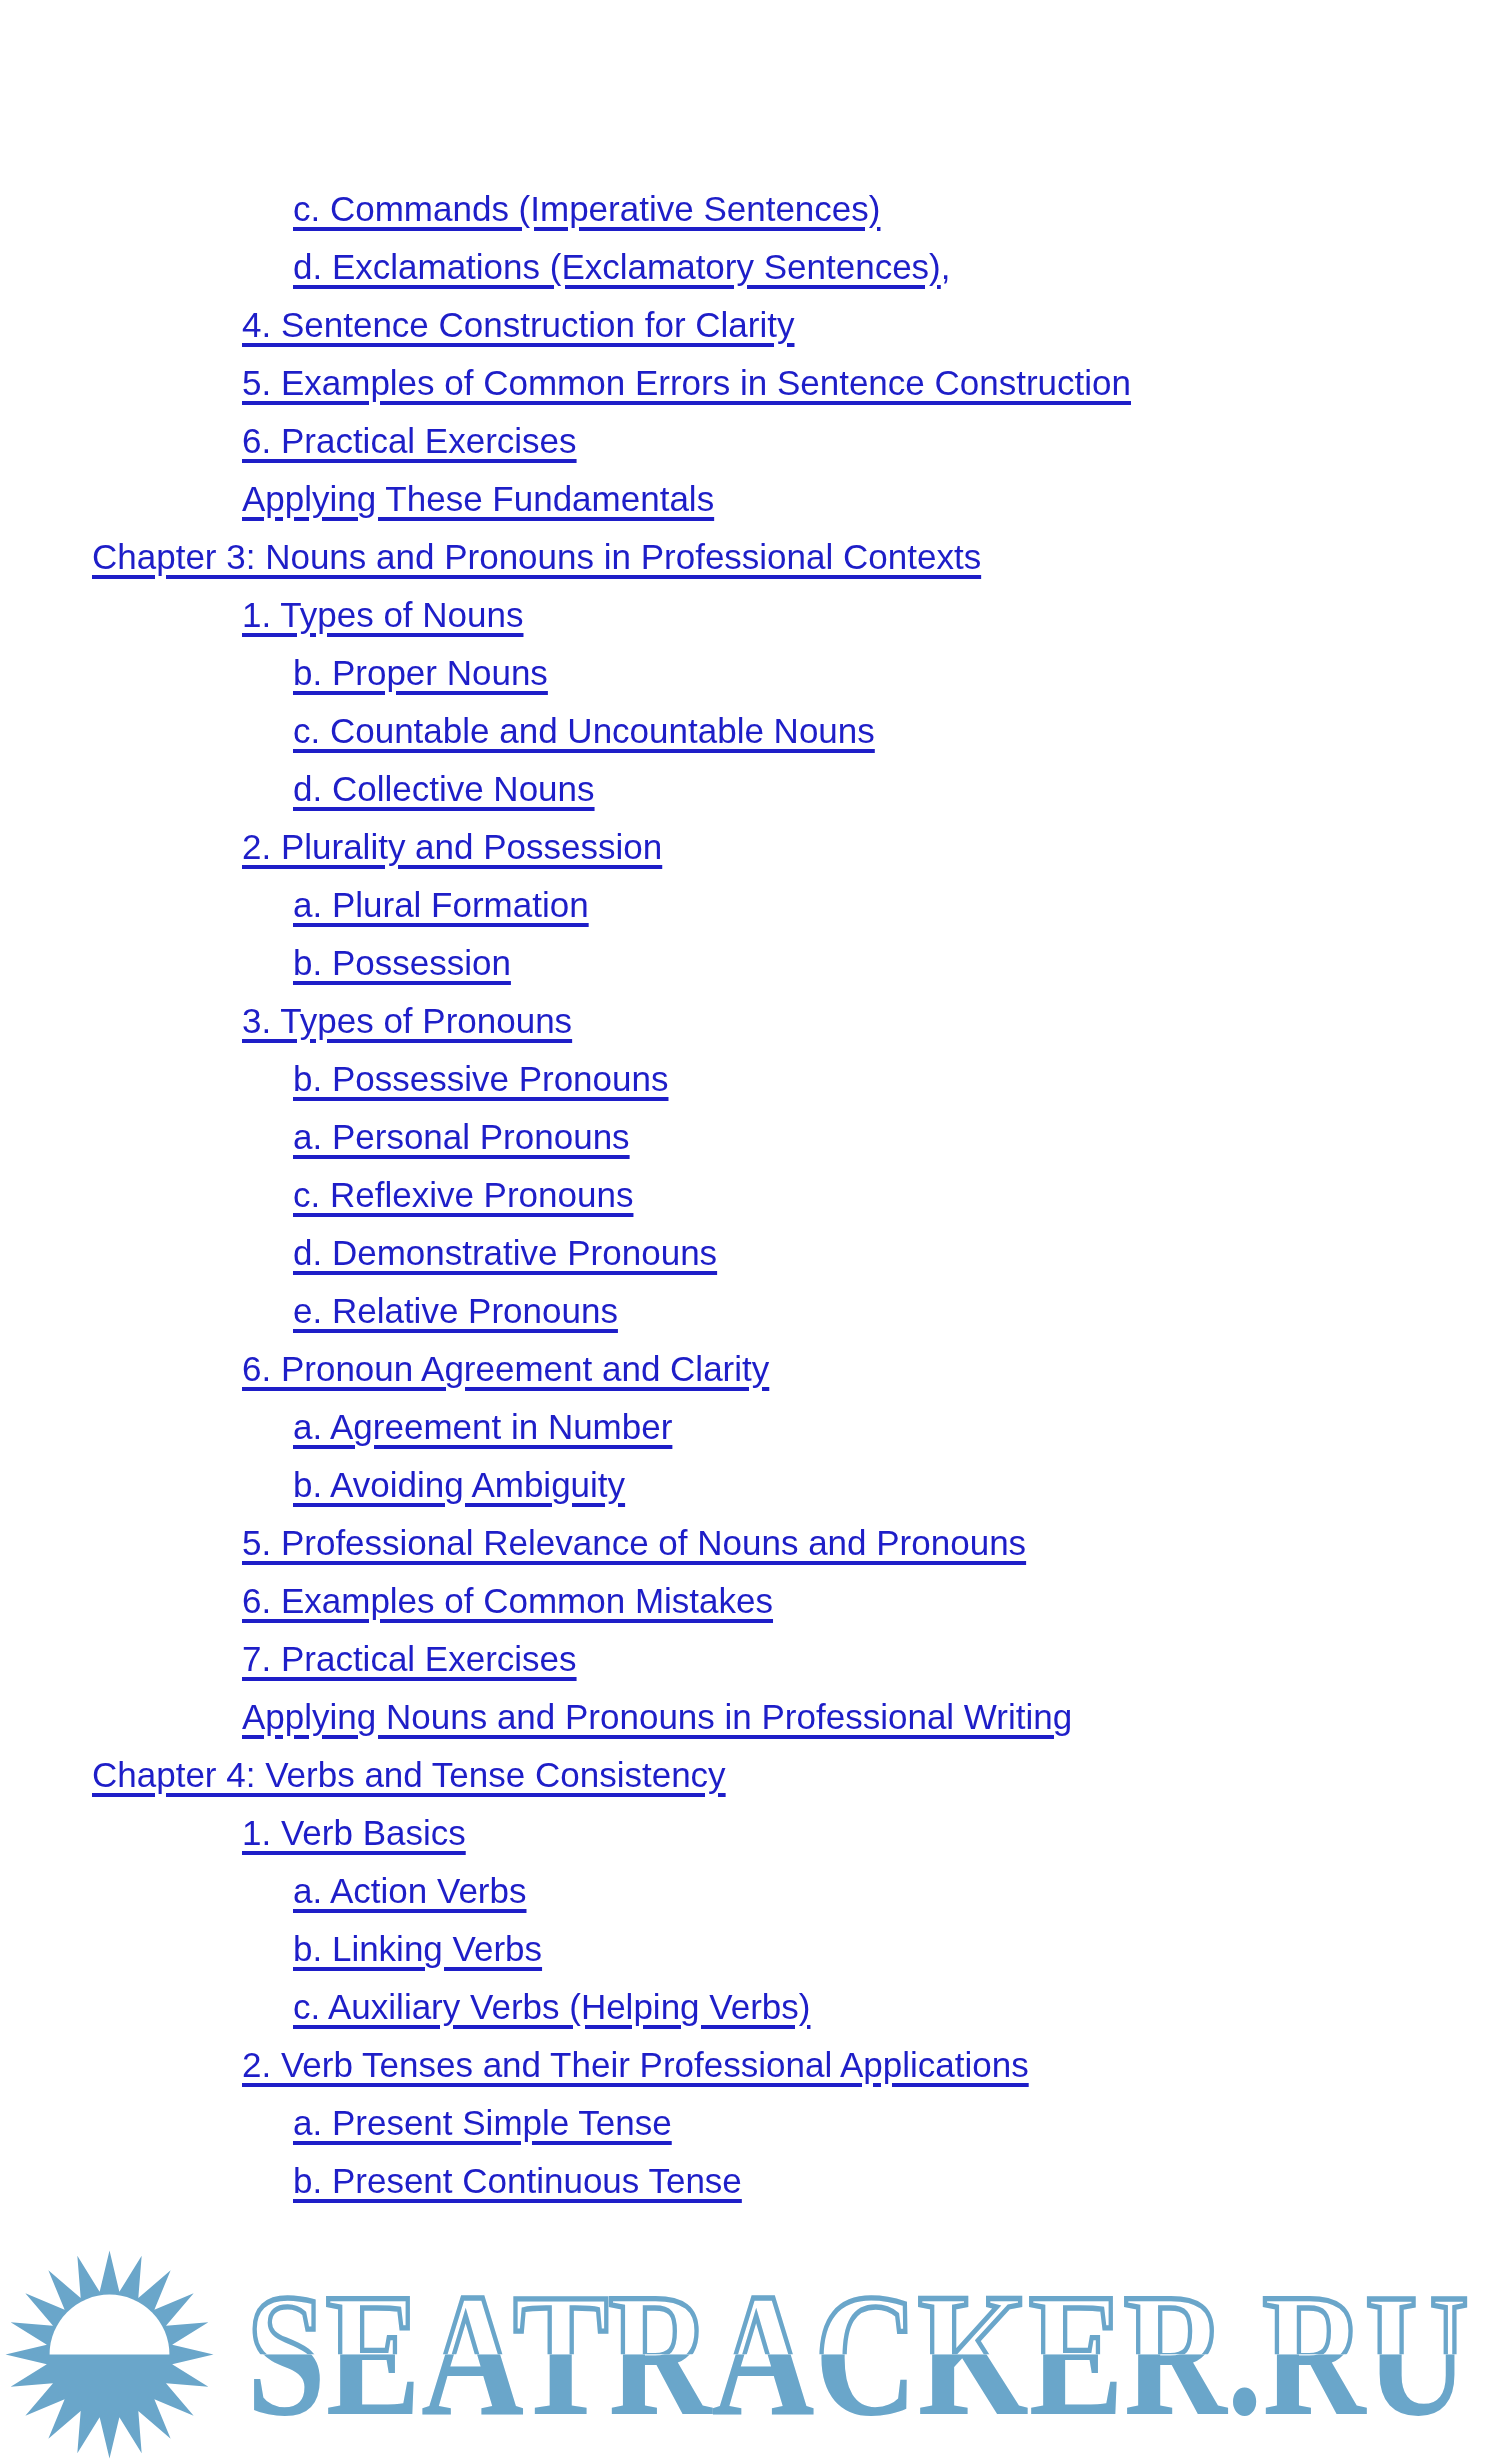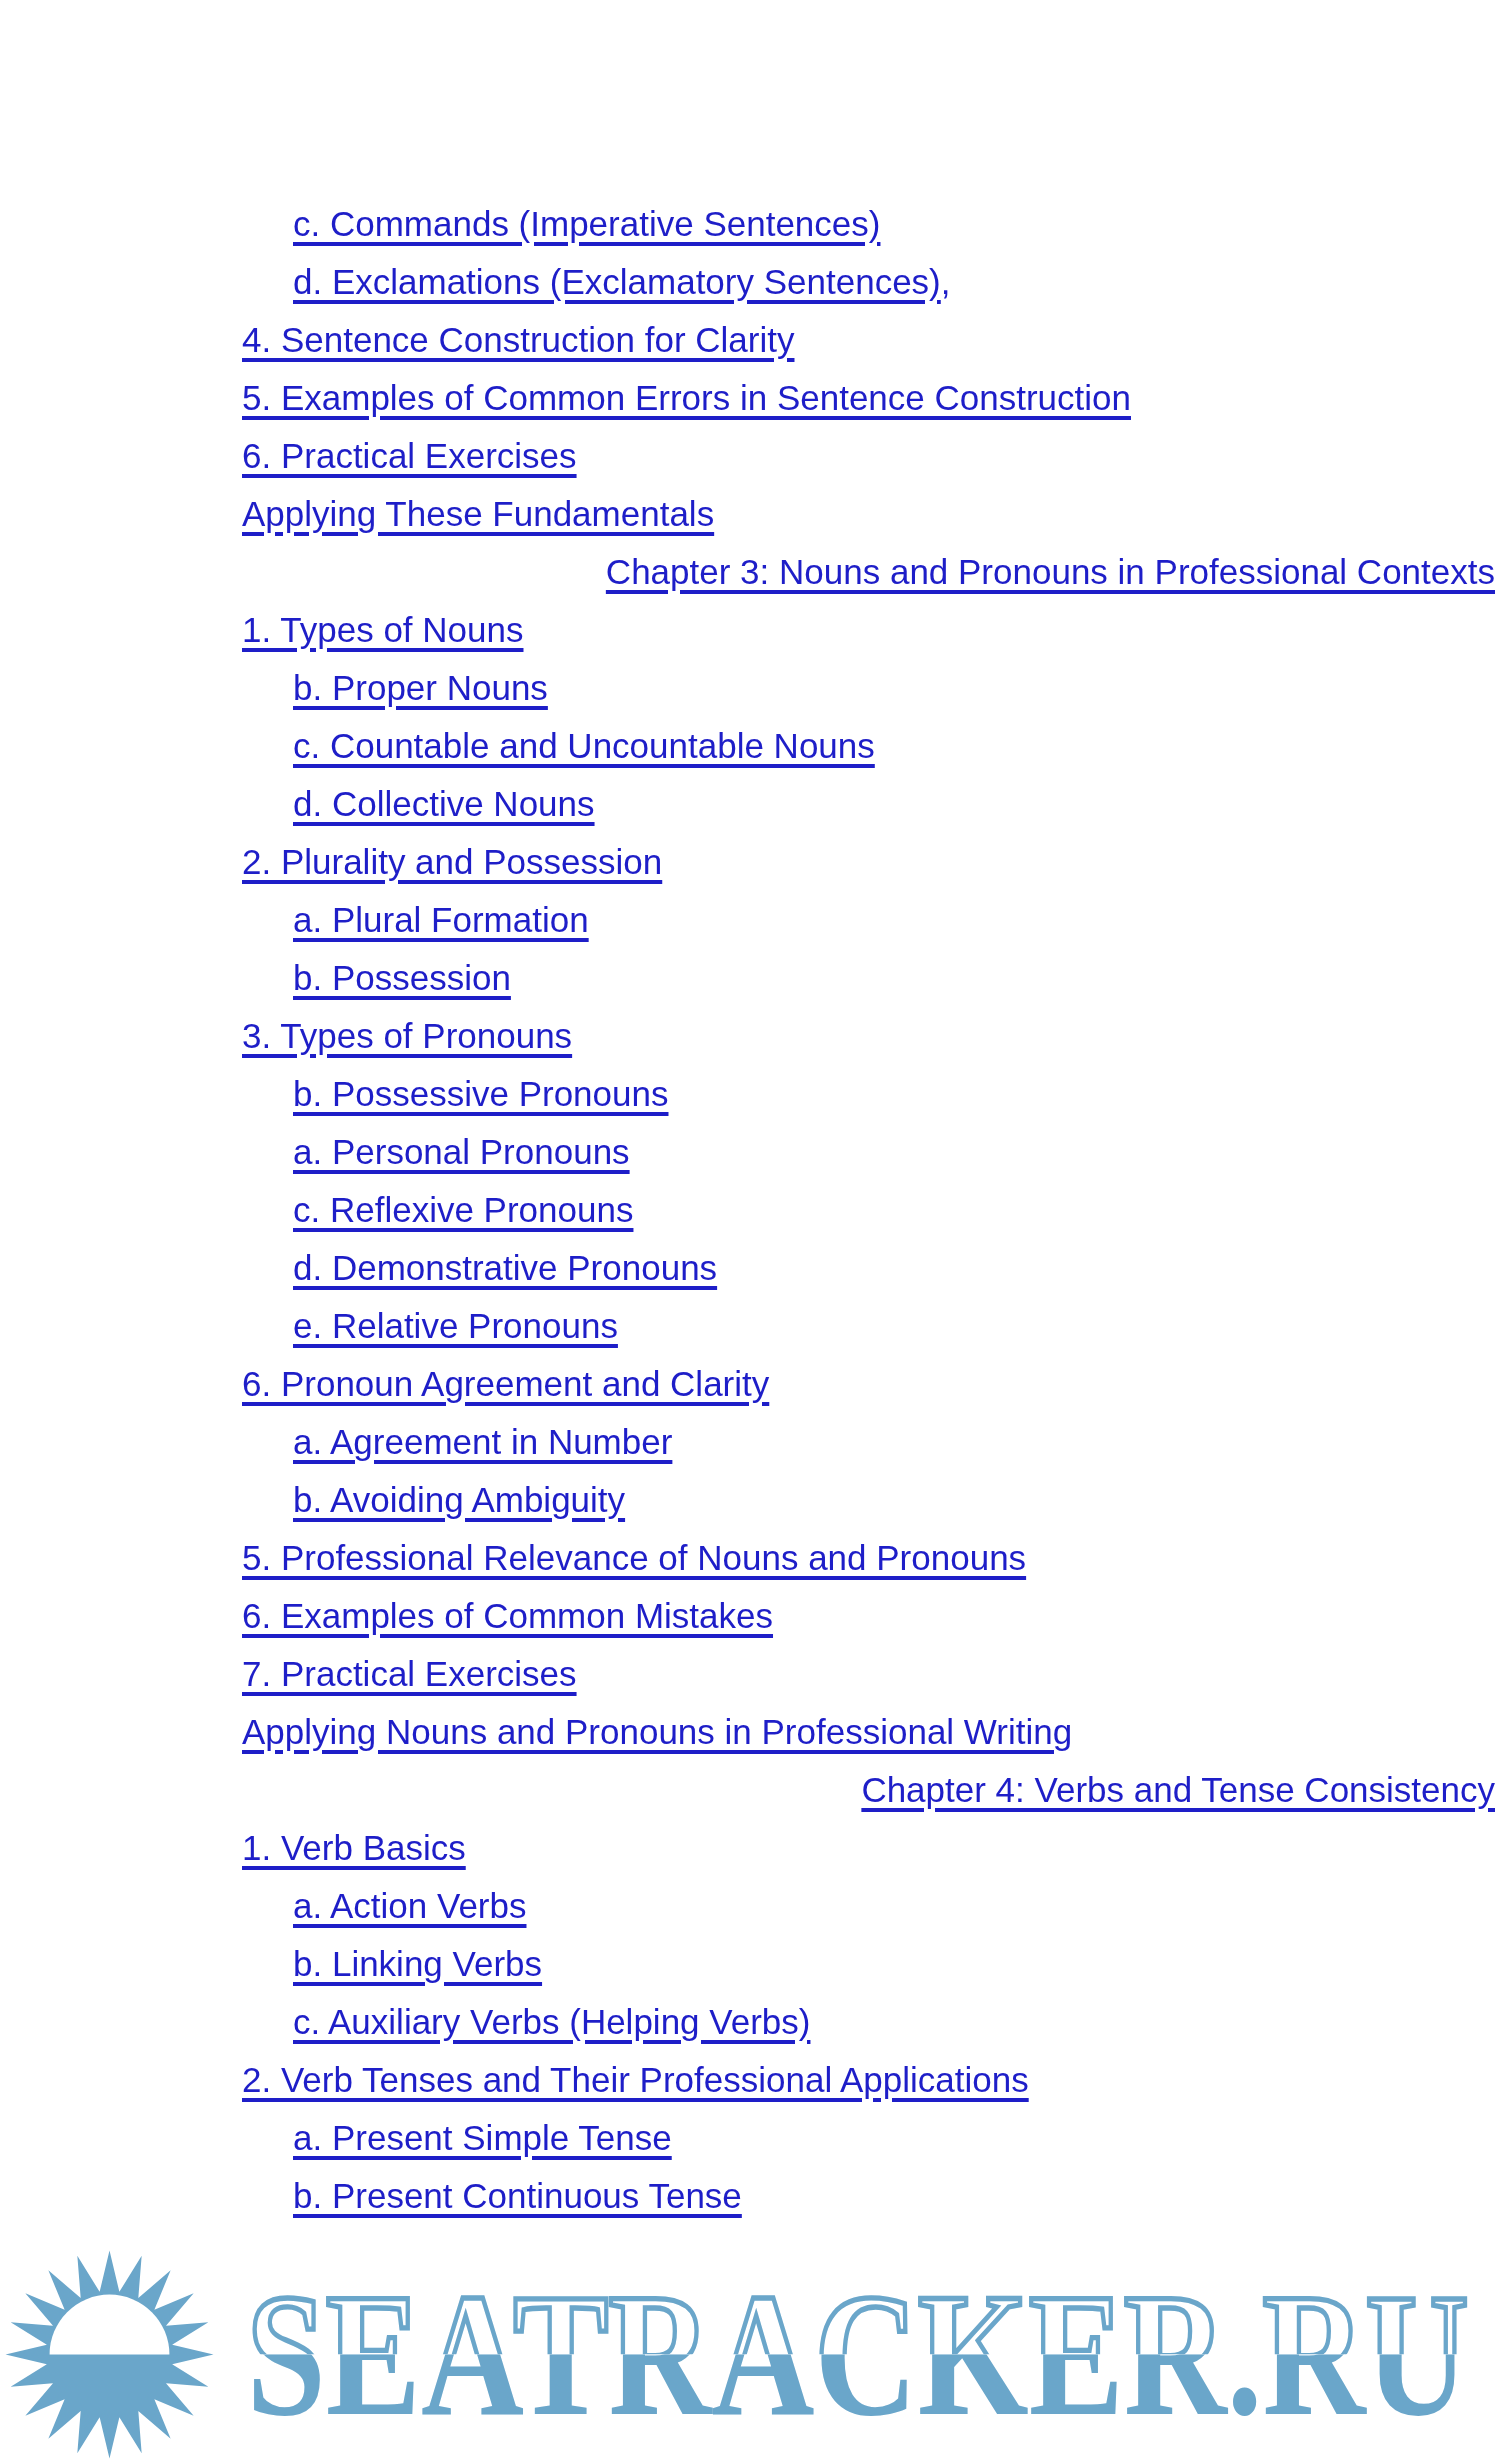--- a/index.html
+++ b/index.html
@@ -8,29 +8,29 @@
   }
   html,body{margin:0;padding:0;}
   body{
     width:1495px;height:2462px;
     background:#ffffff;
     font-family:"Liberation Sans", sans-serif;
     overflow:hidden;
   }
   .page{position:relative;width:1495px;height:2462px;background:#fff;}
   .toc{
-    position:absolute;left:0;top:15px;width:1495px;
+    position:absolute;left:0;top:0;width:1495px;
     padding-top:180px;
   }
   .toc-row{
     line-height:58px;
     font-size:35px;
     white-space:nowrap;
   }
-  .lv-chapter{margin-left:92px;text-align:right;}
+  .lv-chapter{margin-left:92px;}
   .lv-num{margin-left:242px;}
   .lv-sub{margin-left:293px;}
   .toc-link{
     color:var(--link-color);
     text-decoration:underline;
     text-decoration-thickness:3.5px;
     text-underline-offset:6.2px;
     cursor:pointer;
   }
   .suffix{

